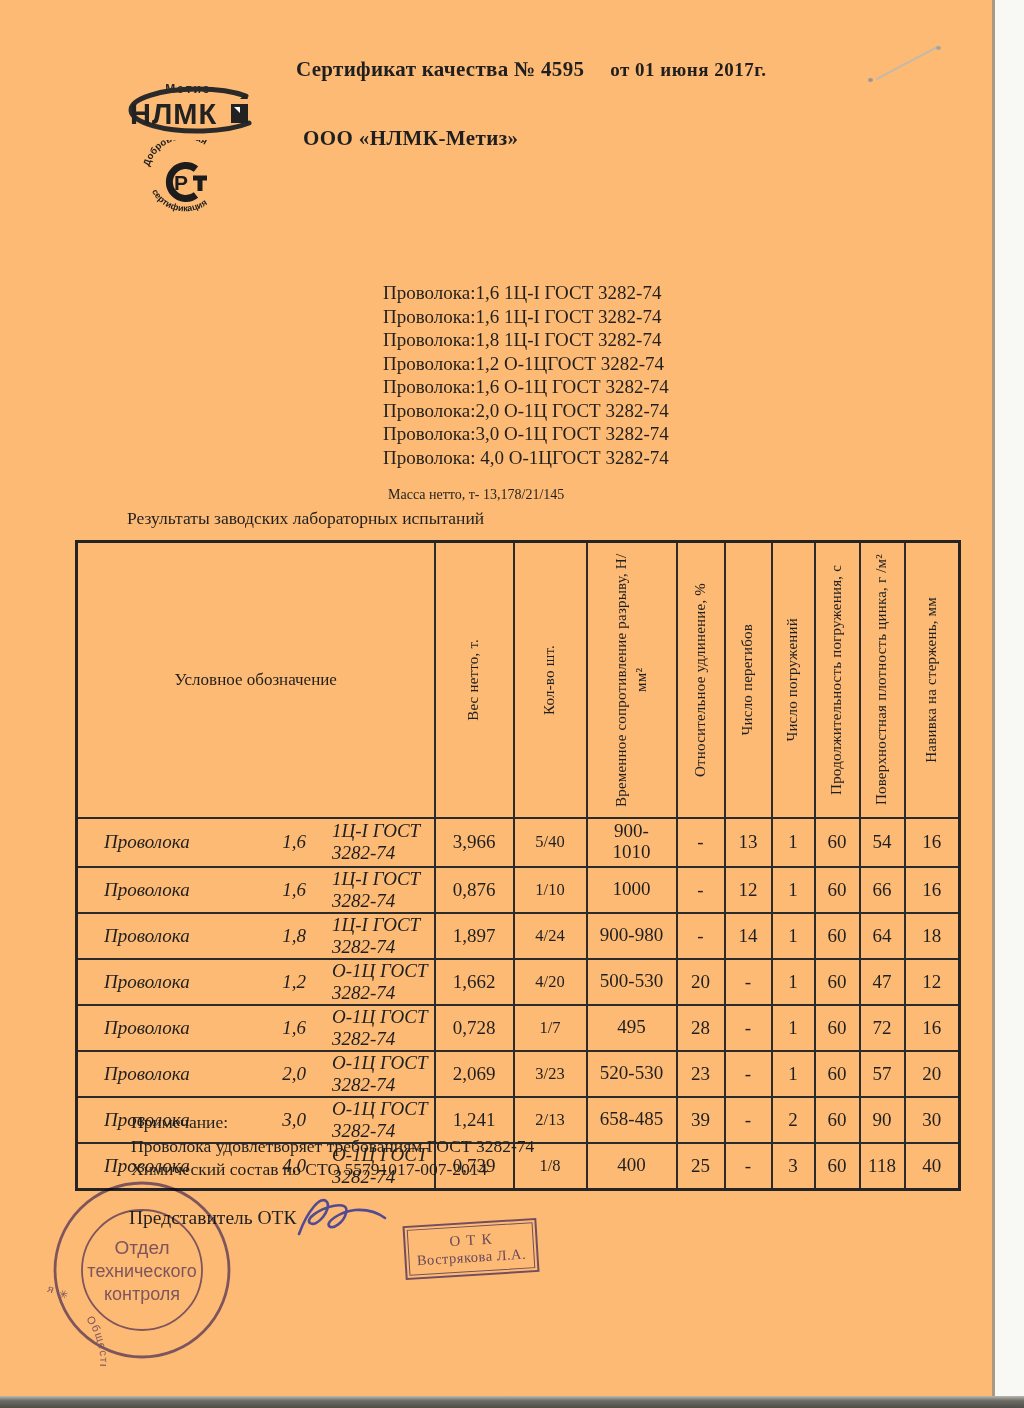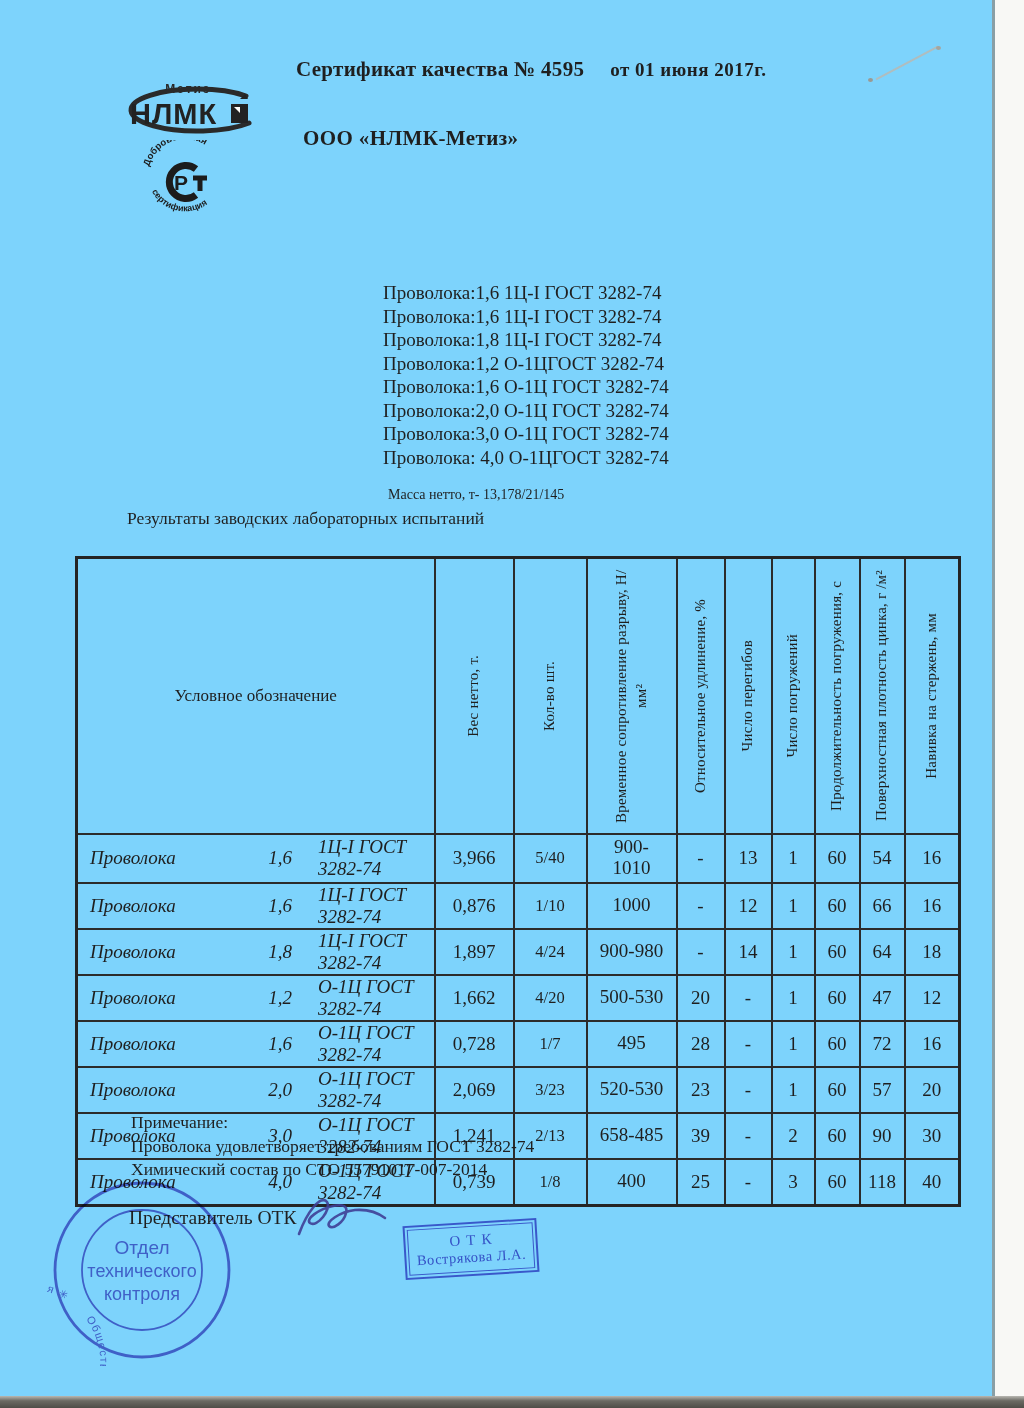--- a/index.html
+++ b/index.html
@@ -1,46 +1,46 @@
 <!DOCTYPE html>
 <html><head>
 <meta charset="utf-8">
 <style>
   html,body{margin:0;padding:0;}
   body{width:1024px;height:1408px;overflow:hidden;background:#e8e8e4;}
-  .page{position:relative;width:1024px;height:1408px;background:#7dd3fc;
+  .page{position:relative;width:1024px;height:1408px;background:#fdba74;
         font-family:"Liberation Serif",serif;color:#1f1f1f;overflow:hidden;}
 
   
   .doc-title{position:absolute;left:296px;top:57px;display:flex;align-items:baseline;gap:26px;}
   .doc-title .t-main{font-size:21px;font-weight:bold;letter-spacing:.3px;}
   .doc-title .t-date{font-size:19px;font-weight:bold;letter-spacing:.5px;}
   .company{position:absolute;left:303px;top:126px;font-size:21px;font-weight:bold;letter-spacing:.4px;}
 
   .logo-nlmk{position:absolute;left:110px;top:80px;}
   .logo-rst{position:absolute;left:138px;top:140px;}
 
   
   .product-list{position:absolute;left:383px;top:281px;font-size:19px;line-height:23.5px;}
   .mass{position:absolute;left:388px;top:487px;font-size:14px;}
   .results{position:absolute;left:127px;top:508px;font-size:17.5px;}
 
   
-  .tbl{position:absolute;left:75px;top:556px;border-collapse:collapse;table-layout:fixed;width:883px;}
+  .tbl{position:absolute;left:75px;top:540px;border-collapse:collapse;table-layout:fixed;width:883px;}
   .tbl td,.tbl th{border:2px solid #2b2b2b;padding:0;font-weight:normal;vertical-align:middle;overflow:hidden;}
   .tbl{border:3px solid #242424;}
   tr.hdr{height:276px;}
   th.h-desig{font-size:17px;}
   .vt{writing-mode:vertical-rl;transform:rotate(180deg);margin:0 auto;max-height:254px;
       font-size:15px;line-height:1.32;text-align:center;letter-spacing:.2px;}
   tr.data-row{height:31px;}
   tr.data-row.tall{height:49px;}
   td.c-desig{font-style:italic;font-size:19px;}
   .desig-in{display:flex;align-items:center;}
-  .d-name{margin-left:12px;width:152px;}
+  .d-name{margin-left:26px;width:152px;}
   .d-size{width:76px;text-align:center;}
   .d-mark{flex:1;}
   td.c-num{text-align:center;font-size:19px;}
   td.c-qty{font-size:16.5px;}
   td.c-strength{white-space:pre-line;line-height:1.1;}
 
   
   .notes{position:absolute;left:131px;top:1111px;font-size:17.5px;line-height:23.5px;}
   .rep{position:absolute;left:129px;top:1207px;font-size:19.5px;}
   .sig{position:absolute;left:293px;top:1182px;}

